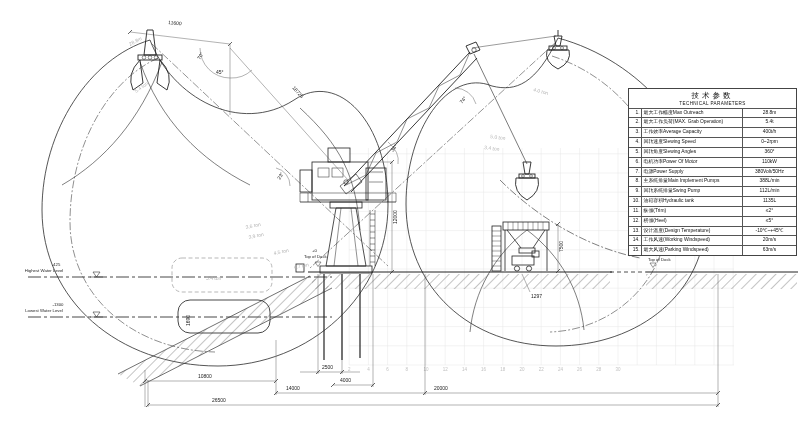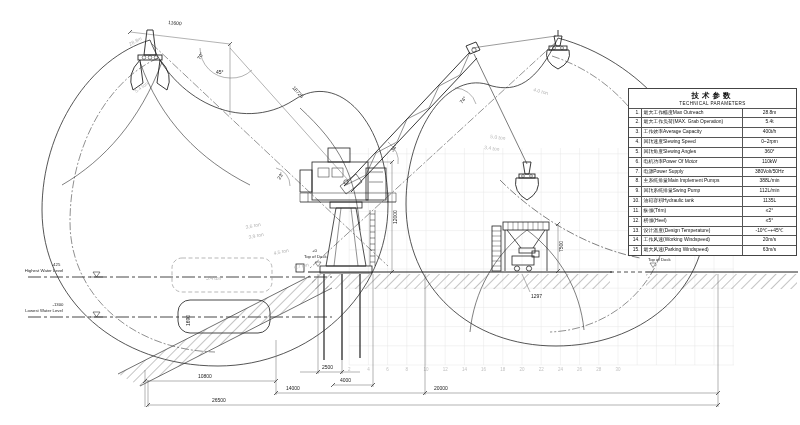--- a/index.html
+++ b/index.html
@@ -8,21 +8,21 @@
   svg{position:absolute;left:0;top:0;}
   svg text{fill:#222;font-family:"Liberation Sans",sans-serif;}
   .dim{font-size:5px;}
   .lvl{font-size:4.3px;}
   .gray{fill:#b5b5b5;font-size:5px;}
   .gridnum{fill:#c2c2c2;font-size:4.5px;text-anchor:middle;}
   .gridline{stroke:#e6e6e6;stroke-width:0.5;}
   
   .tparams{position:absolute;left:628px;top:88px;width:167px;border:1px solid #444;
            background:#fff;color:#111;z-index:5;}
-  .t-title{text-align:center;font-size:7.5px;font-weight:bold;letter-spacing:3px;padding-top:2px;}
+  .t-title{text-align:center;font-size:7.5px;font-weight:normal;letter-spacing:3px;padding-top:2px;}
   .t-sub{text-align:center;font-size:4.6px;letter-spacing:.4px;padding-bottom:1.5px;}
   .t-row{display:grid;grid-template-columns:13px 101px 1fr;border-top:0.5px solid #555;
          font-size:4.9px;line-height:8.85px;height:8.85px;overflow:hidden;}
   .t-no{text-align:right;padding-right:1.5px;border-right:0.5px solid #555;}
   .t-name{padding-left:1.5px;border-right:0.5px solid #555;white-space:nowrap;overflow:hidden;}
   .t-val{text-align:center;white-space:nowrap;overflow:hidden;}
 </style>
 </head>
 <body>
 

